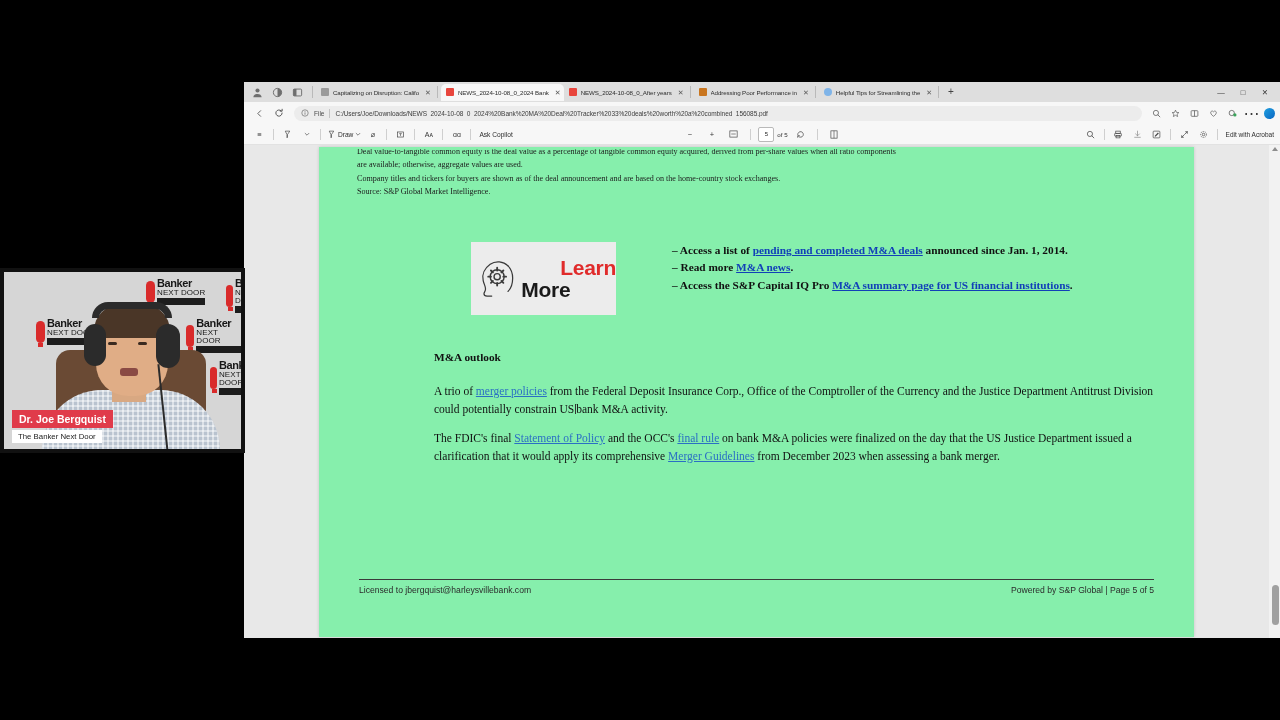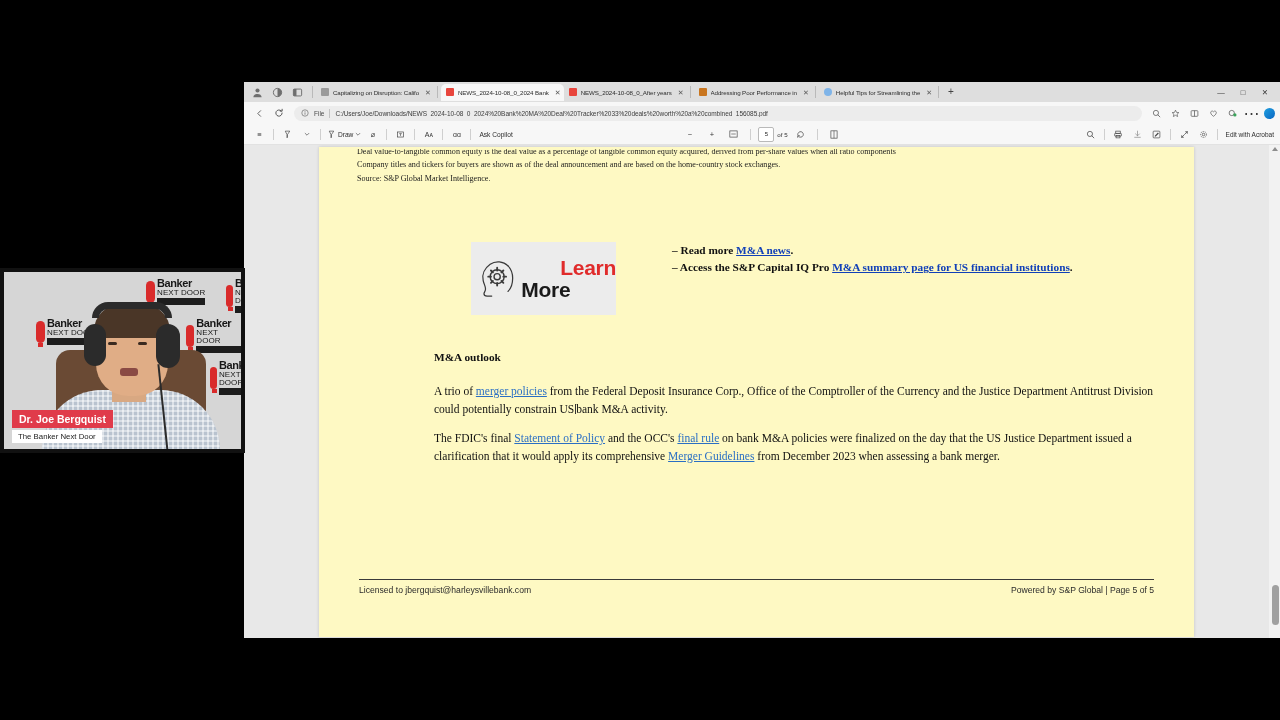--- a/index.html
+++ b/index.html
@@ -80,21 +80,21 @@
   }
   .ofn{font-size:6.2px;color:#333;}
   .pright{margin-left:auto;display:flex;align-items:center;gap:0;z-index:2;}
   .acrobat{font-size:6.5px;color:#2c2c2c;white-space:nowrap;padding-left:4px;}
 
   
   .viewer{
     position:relative;height:494px;background:#e8e8e8;overflow:hidden;
   }
   .page{
-    position:absolute;left:75px;top:2px;width:875px;height:490px;background:#fef9c3;
+    position:absolute;left:75px;top:2px;width:875px;height:490px;background:#86efac;
     box-shadow:0 0 3px rgba(0,0,0,.16);
   }
   .pgcontent{position:absolute;left:0;top:0;right:0;bottom:0;
     font-family:"Liberation Serif", serif;color:#111;}
 
   .topnote{position:absolute;left:38px;top:2px;right:30px;font-size:8.1px;line-height:13.6px;color:#1b1b1b;}
   .topnote .clipped{display:block;height:9px;overflow:hidden;position:relative;}
   .topnote .clipped span{position:relative;top:-4px;display:block;}
 
   .learnblock{position:absolute;left:42px;top:95px;right:28px;display:flex;gap:0;}
@@ -382,20 +382,21 @@
     </div>
 
     <div class="viewer">
       <div class="page">
         <div class="pgcontent">
 
           <div class="topnote">
             <span class="clipped">
               <span>Deal value-to-tangible common equity is the deal value as a percentage of tangible common equity acquired, derived from per-share values when all ratio components</span>
             </span>
+            <div>are available; otherwise, aggregate values are used.</div>
             <div>Company titles and tickers for buyers are shown as of the deal announcement and are based on the home-country stock exchanges.</div>
             <div>Source: S&amp;P Global Market Intelligence.</div>
           </div>
 
           <div class="learnblock">
             <div class="learnbox">
               <svg width="52" height="54" viewBox="0 0 52 54">
                 <path d="M40 10c-6-6-16-7-23-2C10 13 6 21 8 29c1 5 3 7 3 11 0 3-2 4-2 6 0 2 2 3 4 3h6" fill="none" stroke="#3a3a3a" stroke-width="1.6" stroke-linecap="round"></path>
                 <path d="M40 10c4 4 6 10 6 16s-2 13-6 17" fill="none" stroke="#3a3a3a" stroke-width="1.6" stroke-linecap="round"></path>
                 <circle cx="26" cy="24" r="9" fill="none" stroke="#3a3a3a" stroke-width="1.8"></circle>
@@ -403,20 +404,21 @@
                 <g stroke="#3a3a3a" stroke-width="2.4" stroke-linecap="round">
                   <path d="M26 12.5v3.5M26 32v3.5M14.5 24h3.5M34 24h3.5M18 16l2.5 2.5M31.5 29.5L34 32M34 16l-2.5 2.5M20.5 29.5L18 32"></path>
                 </g>
               </svg>
               <div class="learntxt">
                 <span class="l1">Learn</span>
                 <span class="l2">More</span>
               </div>
             </div>
             <div class="bullets">
+              <div><span>– Access a list of </span><a href="#">pending and completed M&amp;A deals</a><span> announced since Jan. 1, 2014.</span></div>
               <div><span>– Read more </span><a href="#">M&amp;A news</a><span>.</span></div>
               <div><span>– Access the S&amp;P Capital IQ Pro </span><a href="#">M&amp;A summary page for US financial institutions</a><span>.</span></div>
             </div>
           </div>
 
           <div class="h-outlook">M&amp;A outlook</div>
 
           <div class="para p1">
             <span>A trio of </span><a href="#">merger policies</a><span> from the Federal Deposit Insurance Corp., Office of the Comptroller of the Currency and the Justice Department Antitrust Division could potentially constrain US</span><span class="caret"></span><span>bank M&amp;A activity.</span>
           </div>

